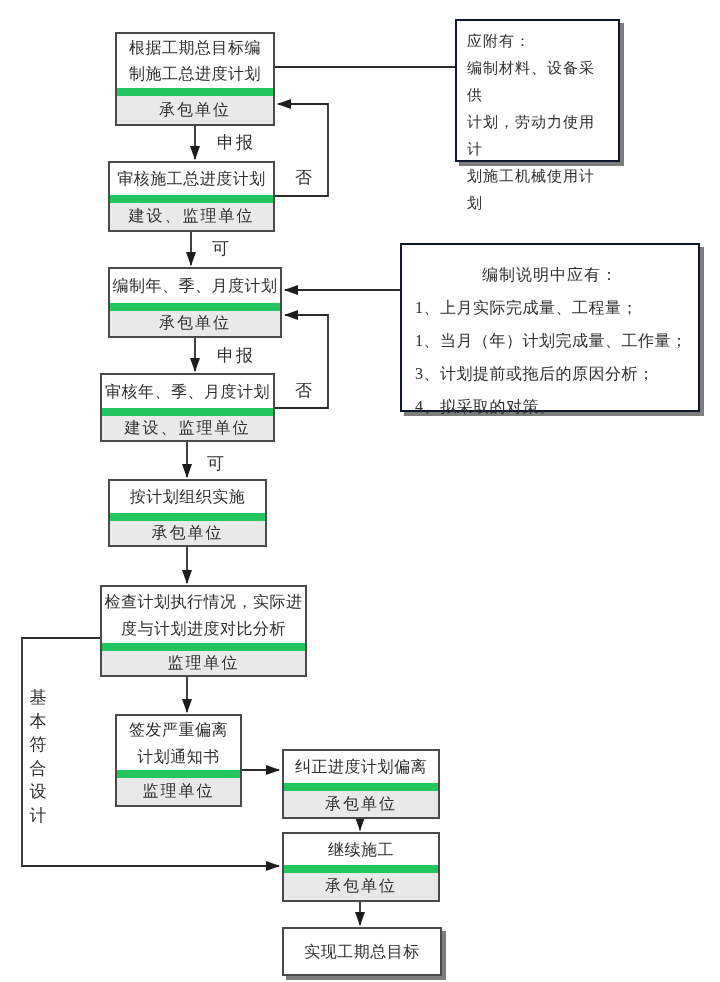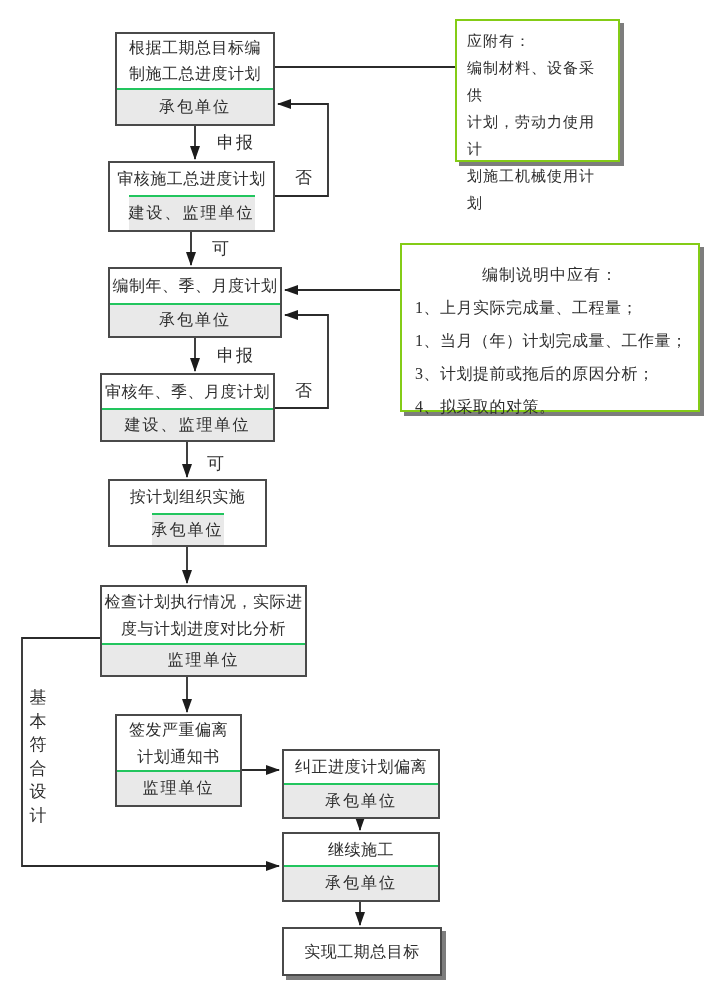--- a/index.html
+++ b/index.html
@@ -37,32 +37,32 @@
     align-items: center;
     justify-content: center;
     text-align: center;
     white-space: pre-line;
     font-size: 16px;
     line-height: 26px;
     letter-spacing: 0.5px;
   }
   .node-role {
     box-sizing: border-box;
-    border-top: 2px solid #22c55e;
+    border-top: 8px solid #22c55e;
     background: #e9e9e9;
     display: flex;
     align-items: center;
     justify-content: center;
     font-size: 16px;
     letter-spacing: 2px;
   }
   .annotation {
     position: absolute;
     box-sizing: border-box;
-    border: 2px solid #84cc16;
+    border: 2px solid #0f172a;
     background: #ffffff;
   }
   .shadow {
     box-shadow: 4px 4px 0 #7d7d7d;
   }
   .annotation-text {
     white-space: pre-line;
     font-size: 15px;
     line-height: 27px;
     padding: 7px 10px;
@@ -136,36 +136,36 @@
 
     <path d="M360 902 V925" stroke="#2b2b2b" stroke-width="1.8" fill="none" marker-end="url(#arrow)"></path>
   </svg>
 
   <div class="node" style="left:115px; top:32px; width:160px; height:94px;">
     <div class="node-title">根据工期总目标编
 制施工总进度计划</div>
     <div class="node-role" style="height:36px;">承包单位</div>
   </div>
 
-  <div class="node" style="left:108px; top:161px; width:167px; height:71px;align-items:center;">
+  <div class="node" style="left:108px; top:161px; width:167px; height:71px;">
     <div class="node-title">审核施工总进度计划</div>
     <div class="node-role" style="height:35px;">建设、监理单位</div>
   </div>
 
   <div class="node" style="left:108px; top:267px; width:174px; height:71px;">
     <div class="node-title">编制年、季、月度计划</div>
     <div class="node-role" style="height:33px;">承包单位</div>
   </div>
 
   <div class="node" style="left:100px; top:373px; width:175px; height:69px;">
     <div class="node-title">审核年、季、月度计划</div>
     <div class="node-role" style="height:32px;">建设、监理单位</div>
   </div>
 
-  <div class="node" style="left:108px; top:479px; width:159px; height:68px;align-items:center;">
+  <div class="node" style="left:108px; top:479px; width:159px; height:68px;">
     <div class="node-title">按计划组织实施</div>
     <div class="node-role" style="height:32px;">承包单位</div>
   </div>
 
   <div class="node" style="left:100px; top:585px; width:207px; height:92px;">
     <div class="node-title" style="line-height:27px;">检查计划执行情况，实际进
 度与计划进度对比分析</div>
     <div class="node-role" style="height:32px;">监理单位</div>
   </div>
 

